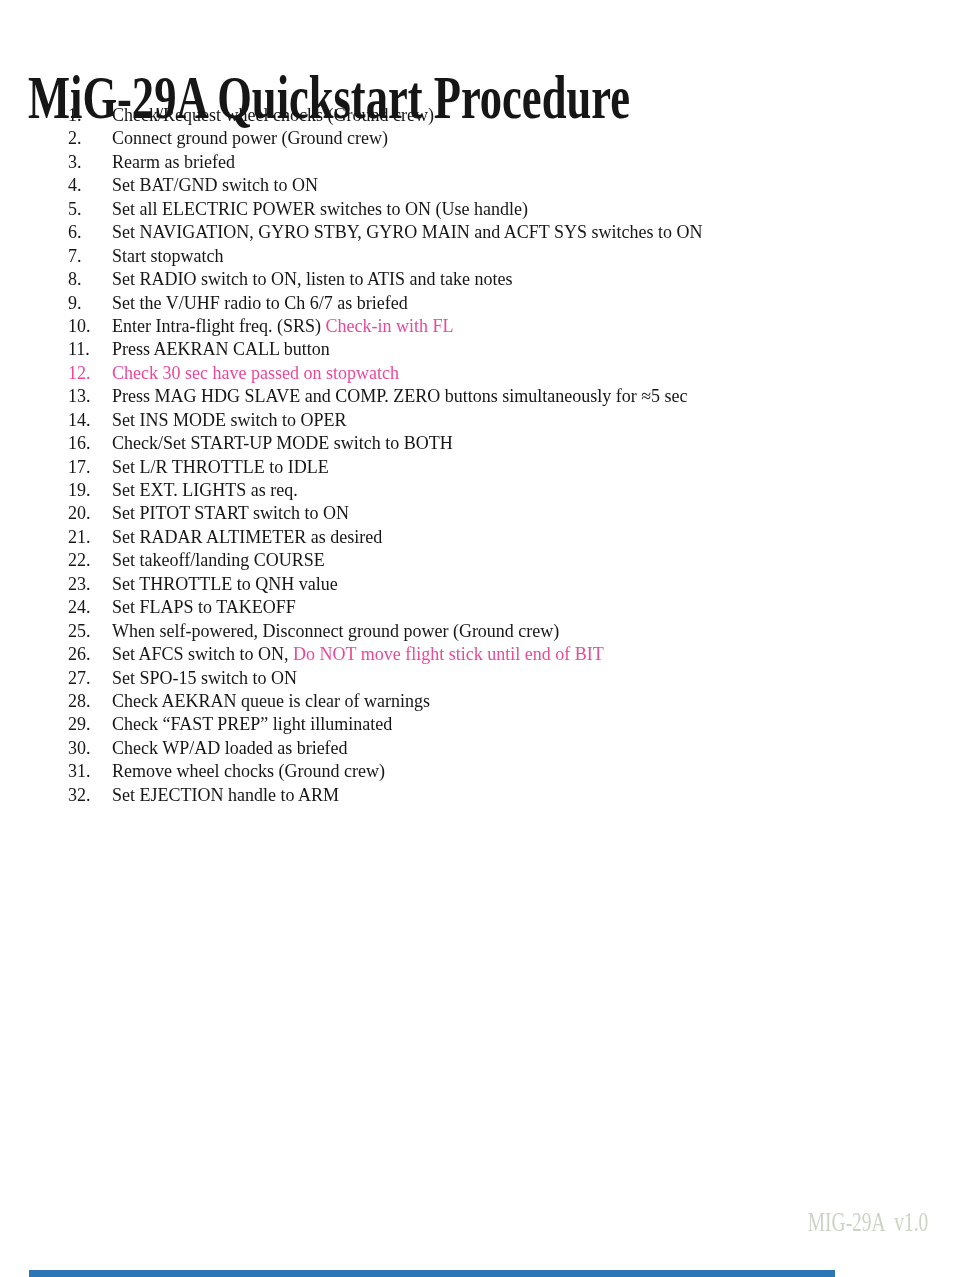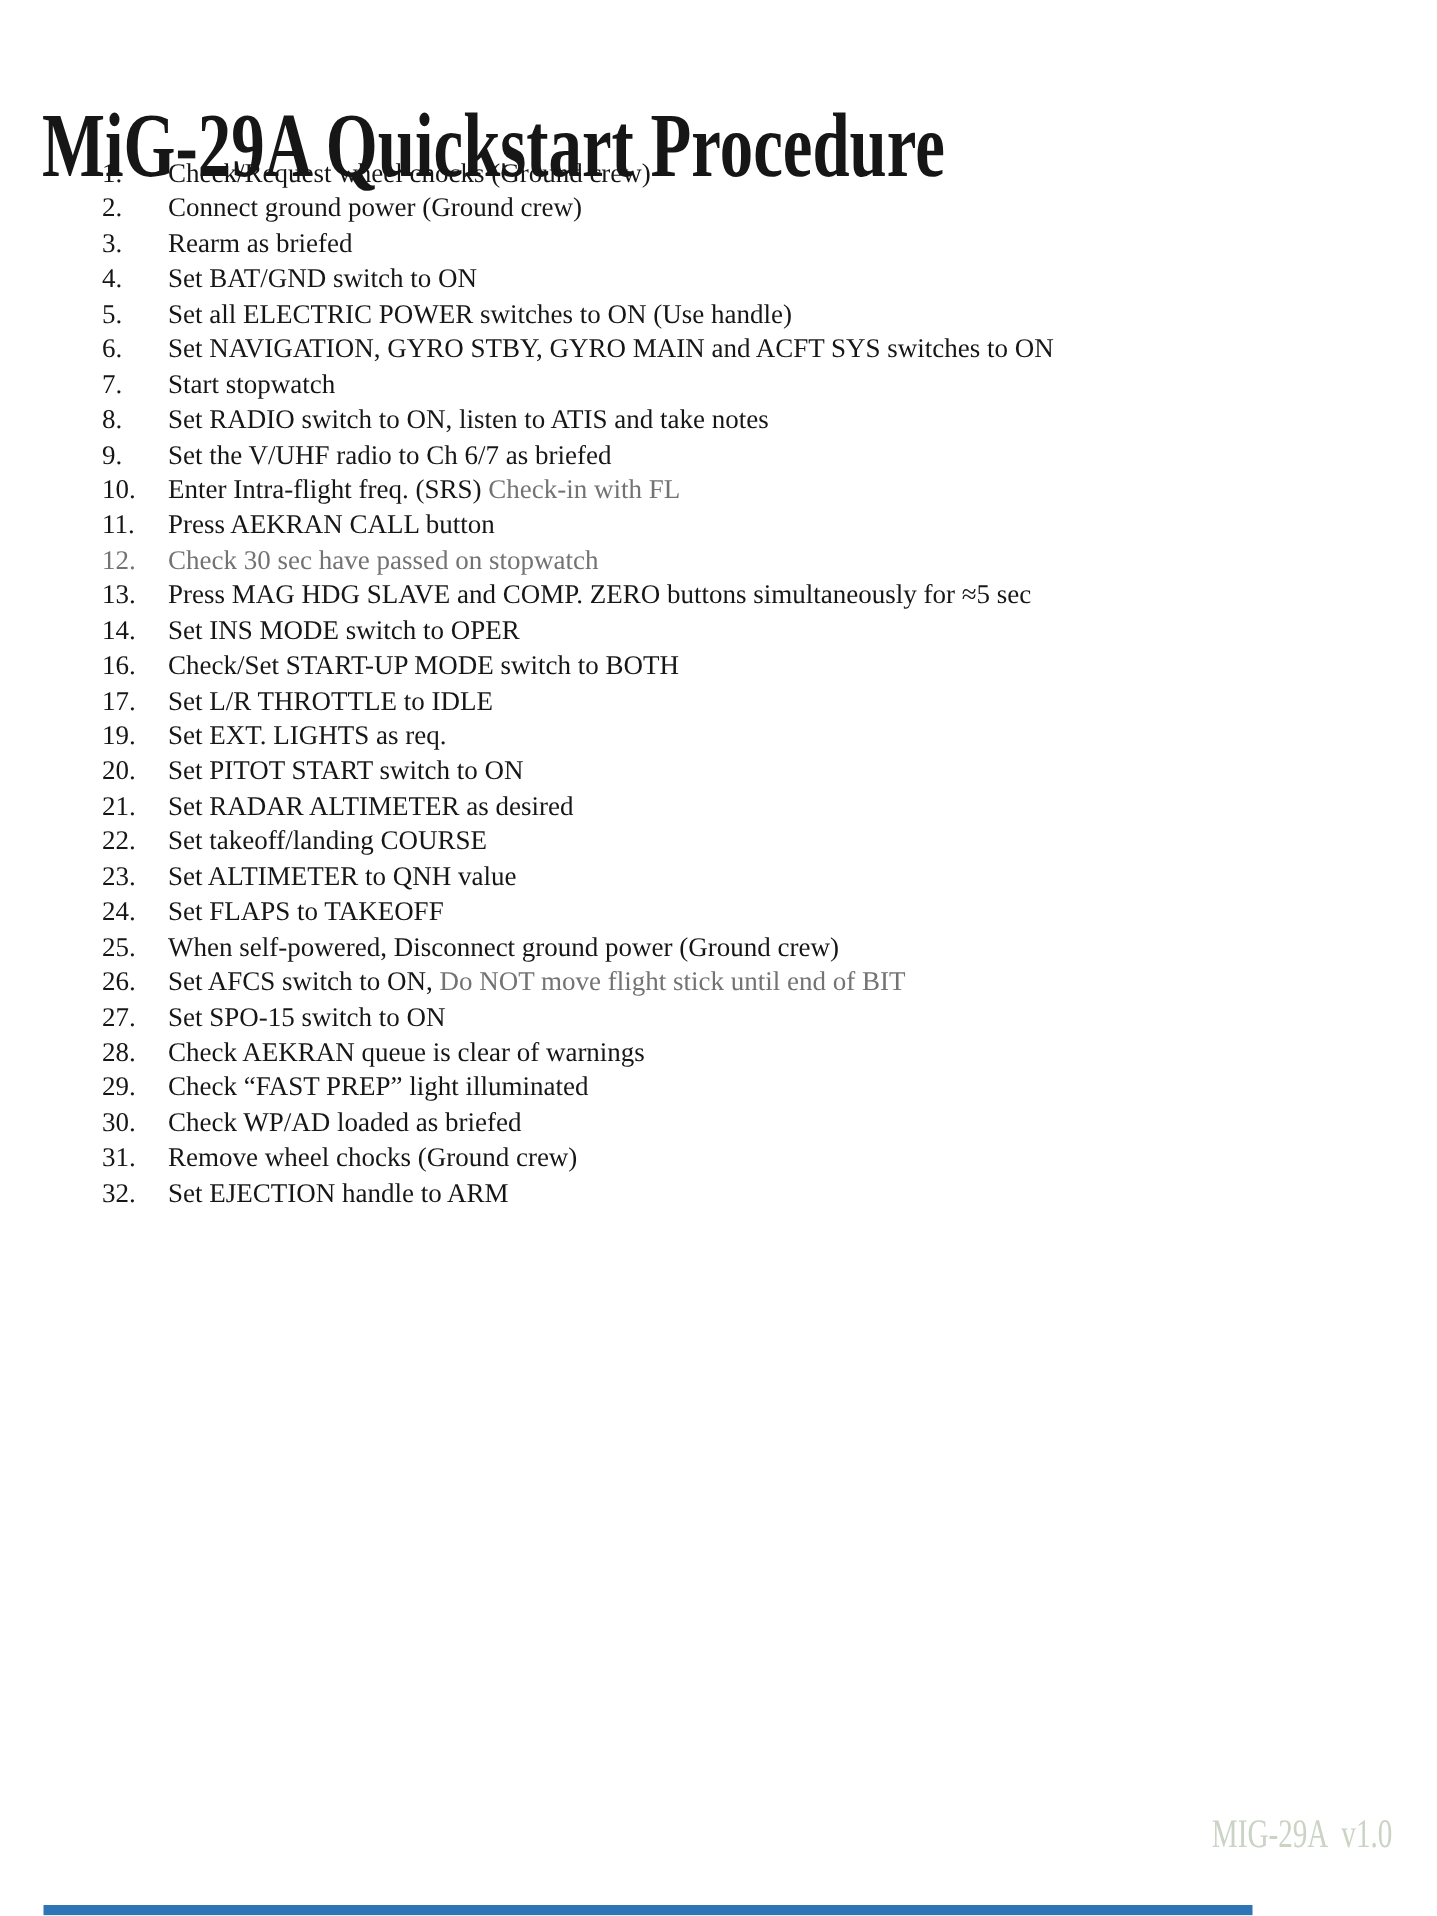--- a/index.html
+++ b/index.html
@@ -42,21 +42,21 @@
     white-space: nowrap;
   }
   .num {
     display: inline-block;
     width: 44px;
     margin-left: 68px;
     flex: 0 0 auto;
     text-align: left;
   }
   .txt { flex: 1 1 auto; }
-  .red { color: #737373; }
+  .red { color: #ec4899; }
   #footer-version {
     position: absolute;
     top: 1208px;
     right: 30px;
     font-size: 27px;
     line-height: 1.05;
     color: #cbd4c4;
     white-space: pre;
     transform: scaleX(0.72);
     transform-origin: 100% 50%;
@@ -151,21 +151,21 @@
       <li class="row">
         <span class="num">21.</span>
         <span class="txt"><span class="">Set RADAR ALTIMETER as desired</span></span>
       </li>
       <li class="row">
         <span class="num">22.</span>
         <span class="txt"><span class="">Set takeoff/landing COURSE</span></span>
       </li>
       <li class="row">
         <span class="num">23.</span>
-        <span class="txt"><span class="">Set ALTIMETER to QNH value</span></span>
+        <span class="txt"><span class="">Set THROTTLE to QNH value</span></span>
       </li>
       <li class="row">
         <span class="num">24.</span>
         <span class="txt"><span class="">Set FLAPS to TAKEOFF</span></span>
       </li>
       <li class="row">
         <span class="num">25.</span>
         <span class="txt"><span class="">When self-powered, Disconnect ground power (Ground crew)</span></span>
       </li>
       <li class="row">

